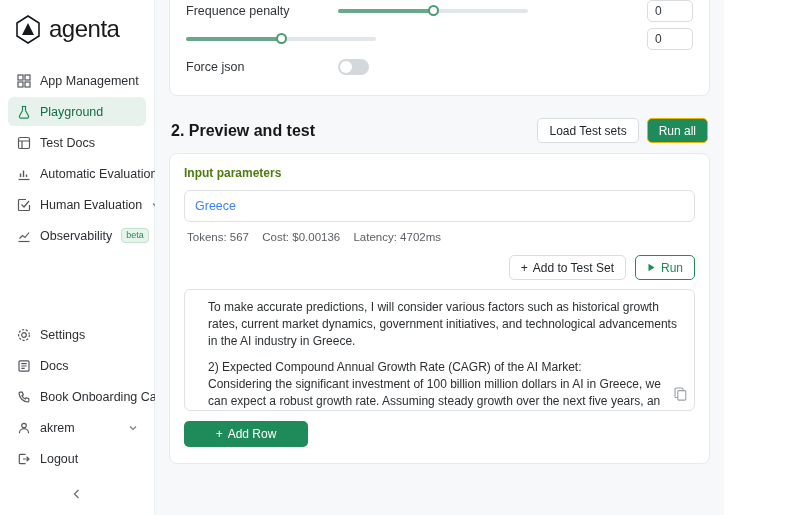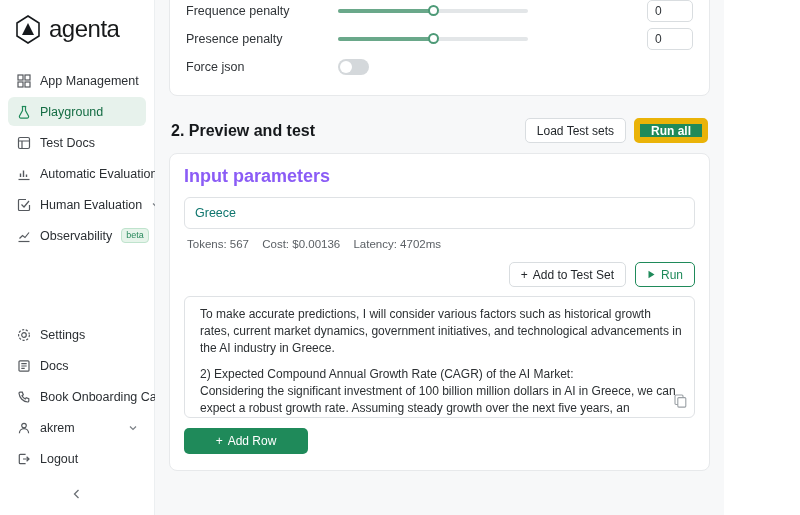--- a/index.html
+++ b/index.html
@@ -123,51 +123,51 @@
     margin: 22px 2px 10px 2px;
   }
   .section-title { font-size: 16px; font-weight: bold; color: #16191c; }
   .section-actions { margin-left: auto; display: flex; gap: 8px; align-items: flex-start; }
   .btn {
     height: 25px; border-radius: 5px; font-size: 12px;
     display: inline-flex; align-items: center; gap: 5px;
     padding: 0 11px; cursor: pointer; white-space: nowrap;
   }
   .btn-default { background: #ffffff; border: 1px solid #d9dde0; color: #23272b; }
-  .btn-primary { background: #1f8a5a; border: 6px solid #eab308; color: #ffffff; font-weight: bold; }
+  .btn-primary { background: #1f8a5a; border: 1px solid #eab308; color: #ffffff; }
   .btn-primary-outline { background: #ffffff; border: 1px solid #1f8a5a; color: #1f8a5a; }
 
   .preview-card { padding: 12px 14px 16px 14px; }
-  .sub-title { font-size: 18px; font-weight: bold; color: #8b5cf6; margin-bottom: 10px; }
+  .sub-title { font-size: 12px; font-weight: bold; color: #4d7c0f; margin-bottom: 10px; }
   .text-input {
     height: 32px;
     border: 1px solid #dfe2e5;
     border-radius: 6px;
     background: #ffffff;
     display: flex; align-items: center;
     padding: 0 10px;
-    font-size: 12.5px; color: #0f766e;
+    font-size: 12.5px; color: #3b82f6;
     margin-bottom: 9px;
   }
   .meta-line { font-size: 11.5px; color: #5a5f64; margin: 4px 0 0 3px; }
   .meta-line span { margin-right: 10px; }
   .run-row { display: flex; justify-content: flex-end; gap: 9px; margin: 12px 0 9px 0; }
   .output-box {
     border: 1px solid #dfe2e5;
     border-radius: 6px;
     padding: 9px 11px;
     font-size: 12px;
     line-height: 17px;
     color: #2c3033;
     height: 122px;
     overflow: hidden;
     position: relative;
     background: #fff;
   }
-  .output-box p { margin: 0 0 9px 4px; }
+  .output-box p { margin: 0 0 9px 12px; }
   .copy-ico {
     position: absolute; right: 7px; bottom: 9px;
     width: 13px; height: 14px; color: #9aa0a5;
     cursor: pointer;
   }
   .bottom-btn-row { display: flex; margin-top: 10px; }
   .add-row-btn {
     background: #1f8a5a; color: #fff; border-radius: 5px;
     height: 26px; width: 124px; font-size: 12px;
     display: flex; align-items: center; justify-content: center; gap: 5px;
@@ -340,21 +340,20 @@
         <div class="param-label">Frequence penalty</div>
         <div class="slider-wrap">
           <div class="slider-track"></div>
           <div class="slider-fill" style="width:50%"></div>
           <div class="slider-knob" style="left:calc(50% - 5px)"></div>
         </div>
         <div class="num-box">0</div>
       </div>
 
       <div class="param-row">
-        <div class="param-label">Presence penalty</div>
         <div class="slider-wrap">
           <div class="slider-track"></div>
           <div class="slider-fill" style="width:50%"></div>
           <div class="slider-knob" style="left:calc(50% - 5px)"></div>
         </div>
         <div class="num-box">0</div>
       </div>
 
       <div class="param-row">
         <div class="param-label">Force json</div>

